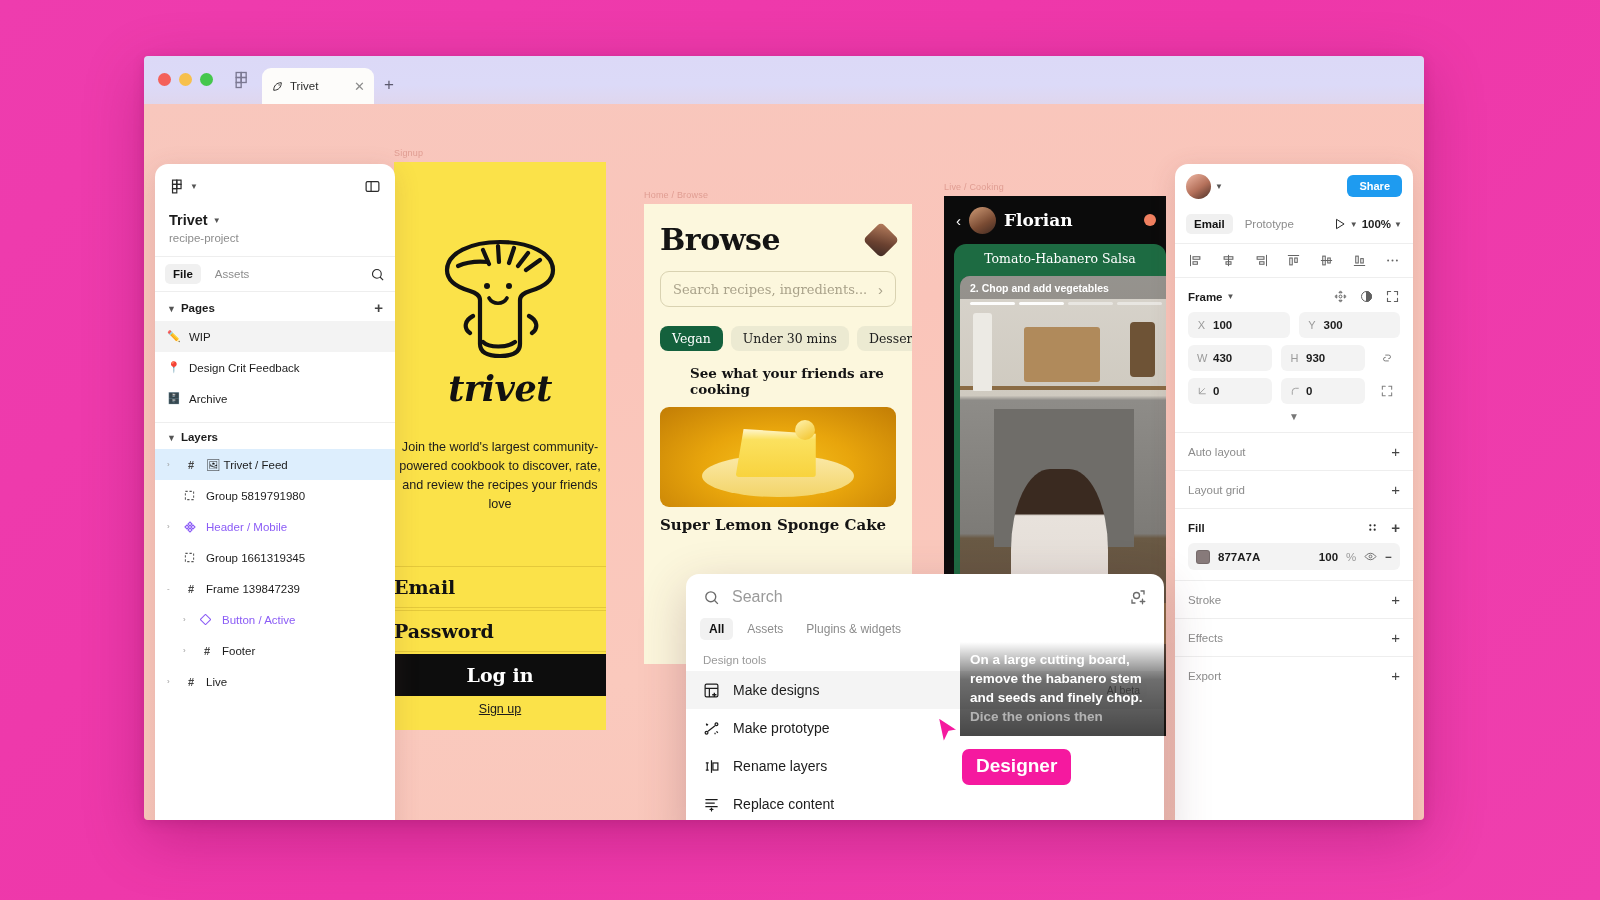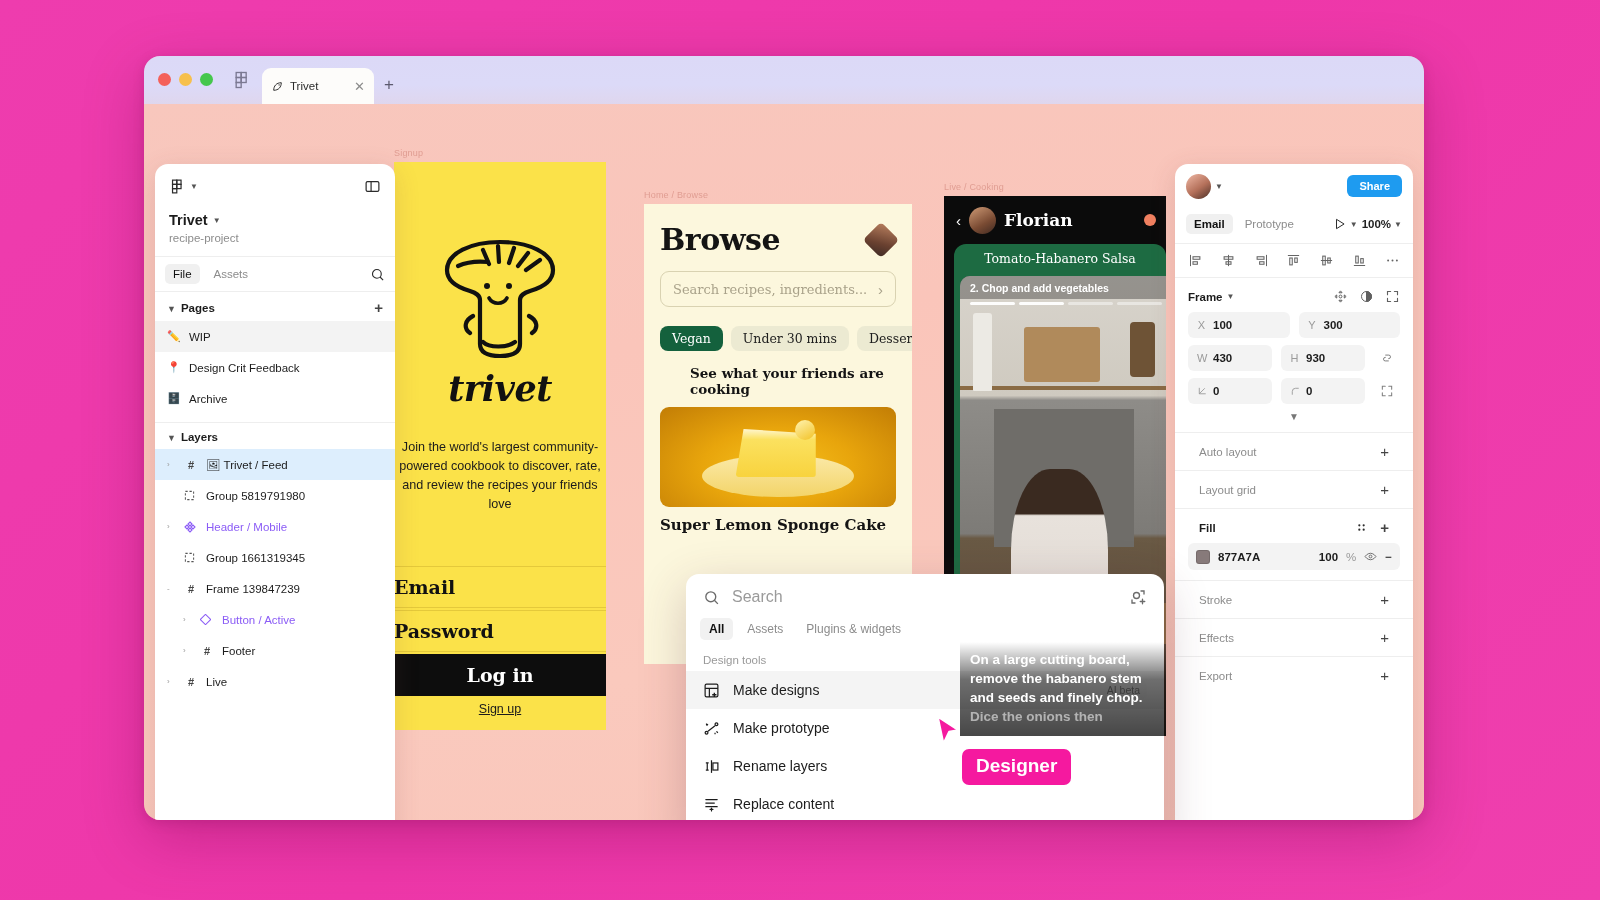--- a/index.html
+++ b/index.html
@@ -7,21 +7,21 @@
   body {
     font-family: "Liberation Sans", sans-serif;
     background: #ec3fab;
     background: linear-gradient(135deg,#ee3cae 0%,#ee37a9 50%,#ef3fae 100%);
     position: relative;
   }
 
   
   #app-window {
     position: absolute; left: 144px; top: 56px; width: 1280px; height: 764px;
-    border-radius: 16px; overflow: hidden;
+    border-radius: 4px; overflow: hidden;
     box-shadow: 0 18px 60px rgba(110,0,70,.30), 0 3px 12px rgba(110,0,70,.18);
     background: #ec4899;
   }
   #titlebar {
     position: relative; height: 48px; width: 100%;
     background: linear-gradient(180deg,#dcd9f7 0%, #dcdaf8 60%, #dfd6ee 100%);
     display: flex; align-items: flex-end;
   }
   .traffic { position:absolute; left:14px; top:17px; display:flex; gap:8px; }
   .dot { width:13px; height:13px; border-radius:50%; }
@@ -158,21 +158,21 @@
     position:absolute; left:11px; top:60px; width:240px; height:692px;
     background:#fff; border-radius:13px; box-shadow:0 6px 26px rgba(120,60,60,.16);
     display:flex; flex-direction:column; overflow:hidden;
   }
   .lp-top{ height:44px; display:flex; align-items:center; justify-content:space-between; padding:0 14px;}
   .lp-file{ padding:4px 14px 12px; }
   .lp-file .nm{ display:flex; align-items:center; gap:5px; font-size:14.5px; font-weight:700; color:#1c1c1c;}
   .lp-file .sub{ font-size:11.5px; color:#8c8c8c; margin-top:4px;}
   .lp-tabs{ display:flex; align-items:center; gap:6px; padding:7px 10px; border-top:1px solid #eeeeee;}
   .lp-tab{ font-size:11.5px; color:#8c8c8c; padding:4px 8px; border-radius:5px; cursor:pointer;}
-  .lp-tab.on{ color:#111; font-weight:400; background:#f0f0f0;}
+  .lp-tab.on{ color:#111; font-weight:700; background:#f0f0f0;}
   .lp-tabs .sp{ flex:1;}
   .sect{ display:flex; align-items:center; justify-content:space-between;
     padding:8px 12px 6px; font-size:11.5px; font-weight:700; color:#1c1c1c; border-top:1px solid #eeeeee;}
   .sect .caret{ margin-right:5px; font-size:9px; color:#555;}
   .sect .plus{ font-size:15px; color:#444; cursor:pointer; line-height:1;}
   .row{ display:flex; align-items:center; gap:8px; height:31px; padding:0 12px; font-size:11.5px; color:#1c1c1c; cursor:pointer;}
   .row.sel{ background:#f3f3f3; }
   .row.sel-blue{ background:#ddeefd; }
   .row .ico{ width:14px; text-align:center; font-size:11px; color:#444; flex:0 0 14px;}
   .row .twisty{ width:9px; flex:0 0 9px; font-size:8px; color:#9a9a9a;}
@@ -204,21 +204,21 @@
   .sec-hdr .t{ font-size:11.5px; font-weight:700; color:#1c1c1c; display:flex; align-items:center; gap:4px;}
   .sec-hdr .icons{ display:flex; align-items:center; gap:11px; opacity:.75;}
   .grid2{ display:grid; grid-template-columns:1fr 1fr; gap:7px 9px; padding:0 13px;}
   .inp{ background:#f3f3f3; border-radius:6px; height:26px; display:flex; align-items:center; gap:7px; padding:0 9px;
     font-size:11.5px; font-weight:700; color:#1c1c1c; cursor:text;}
   .inp .lab{ color:#9a9a9a; font-weight:400; font-size:11px; width:9px; text-align:center;}
   .dims-row{ display:grid; grid-template-columns:1fr 1fr 26px; gap:7px 9px; padding:0 13px 0; align-items:center;}
   .mini-ic{ display:flex; align-items:center; justify-content:center; opacity:.6; cursor:pointer;}
   .expand{ text-align:center; padding:7px 0 10px; color:#777; font-size:10px; cursor:pointer;}
   .prop{ display:flex; align-items:center; justify-content:space-between;
-    padding:11px 24px; border-top:1px solid #eeeeee; font-size:11.5px; color:#8c8c8c;}
+    padding:11px 13px; border-top:1px solid #eeeeee; font-size:11.5px; color:#8c8c8c;}
   .prop .plus{ font-size:15px; color:#444; cursor:pointer; line-height:1;}
   .prop.strong{ color:#1c1c1c; font-weight:700; }
   .fill-row{ display:flex; align-items:center; gap:8px; margin:0 13px 10px;
     background:#f3f3f3; border-radius:6px; height:27px; padding:0 8px; font-size:11.5px; font-weight:700; color:#1c1c1c;}
   .swatch{ width:14px;height:14px;border-radius:3px; border:1px solid rgba(0,0,0,.13);}
   .fill-row .hex{ flex:1; }
   .fill-row .op{ color:#1c1c1c;}
   .fill-row .pct{ color:#9a9a9a; font-weight:400;}
 
   

